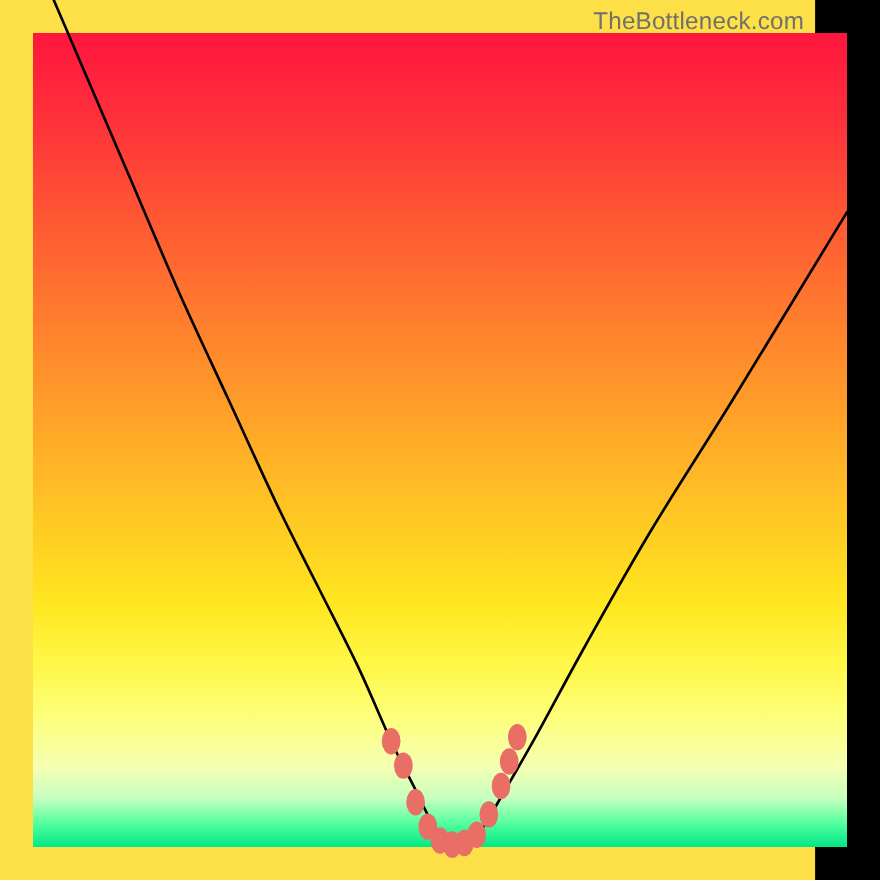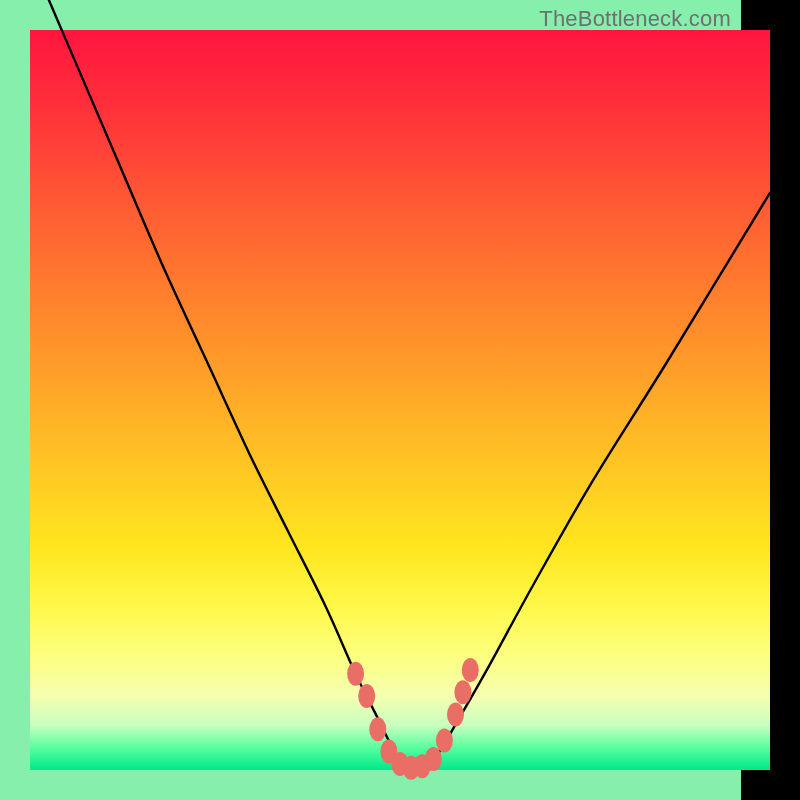--- a/index.html
+++ b/index.html
@@ -10,21 +10,21 @@
     background: #000;
     overflow: hidden;
     font-family: Arial, Helvetica, sans-serif;
   }
   .frame {
     position: absolute;
     left: 0;
     top: 0;
     width: 741px;
     height: 800px;
-    background: #86efac;
+    background: #fde047;
   }
   .plot-area {
     position: absolute;
     left: 30px;
     top: 30px;
     width: 740px;
     height: 740px;
     background: linear-gradient(to bottom,
       #ff163e 0%,
       #ff2f3b 10%,

